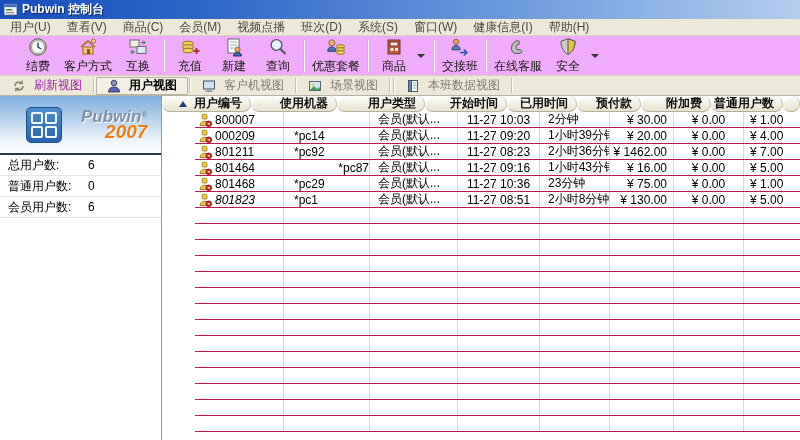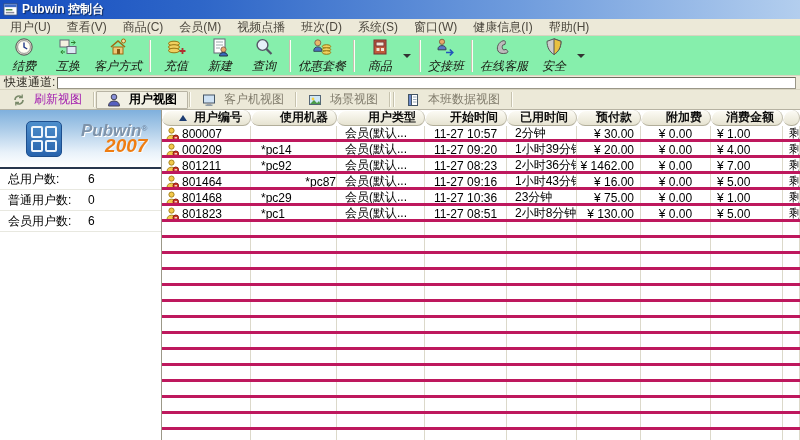--- a/index.html
+++ b/index.html
@@ -13,22 +13,22 @@
     padding-left:3px; }
   .app-ico { width:15px; height:15px; margin-right:4px; display:inline-flex; }
   .title-text { color:#fff; font-weight:bold; font-size:12px; text-shadow:1px 1px 1px rgba(0,0,0,.55); white-space:nowrap; }
 
   
   .menubar { height:17px; flex:0 0 17px; background:#ece9d8; display:flex; align-items:center;
     border-bottom:1px solid #d8d4c0; padding-left:2px; }
   .mi { padding:0 8px; color:#4c483e; white-space:nowrap; cursor:default; }
 
   
-  .toolbar { height:40px; flex:0 0 40px; background:#86efac; display:flex; align-items:center;
-    border-bottom:1px solid #d8d4c0; padding-left:2px;font-style:italic; }
+  .toolbar { height:40px; flex:0 0 40px; background:#f0abfc; display:flex; align-items:center;
+    border-bottom:1px solid #d8d4c0; padding-left:16px; }
   .tbtn { min-width:44px; height:38px; display:flex; flex-direction:column; align-items:center;
     justify-content:center; padding:1px 4px 0 4px; cursor:default; }
   .tbtn .ico { width:20px; height:20px; display:block; }
   .tlab { font-size:12px; color:#17150f; white-space:nowrap; margin-top:1px; }
   .darr { width:0; height:0; border-left:4px solid transparent; border-right:4px solid transparent;
     border-top:4px solid #333; margin:0 5px 0 1px; align-self:center; }
   .tsep { width:2px; height:32px; margin:0 3px; border-left:1px solid #c6c2ae; border-right:1px solid #fdfcf6; }
 
   
   .quickbar { height:14px; flex:0 0 14px; background:#ece9d8; display:flex; align-items:center;
@@ -72,21 +72,21 @@
   
   .grid { flex:1; overflow:hidden; background:#fff; }
   .ghead { height:16px; display:flex; overflow:hidden; }
   .hc { height:16px; background:linear-gradient(180deg,#fdfcf7 0%,#f1efe2 55%,#e6e3d1 100%);
     border-right:1px solid #c2beac; border-bottom:1px solid #b2ae9a;
     box-shadow:inset 1px 1px 0 #fff; display:flex; align-items:center; justify-content:flex-end;
     padding-right:8px; font-weight:bold; color:#0c0c0c; white-space:nowrap; overflow:hidden; flex:0 0 auto;border-radius:8px; }
   .hc.fill { flex:1 1 auto; }
   .sort-asc { width:0; height:0; border-left:4px solid transparent; border-right:4px solid transparent;
     border-bottom:6px solid #1d3d72; margin-right:7px; }
-  .row { height:16px; display:flex; border-bottom:3px solid #be185d; overflow:hidden; }
+  .row { height:16px; display:flex; border-bottom:1px solid #be185d; overflow:hidden;margin-left:33px; }
   .dc { height:15px; border-right:1px solid #dcd9ca; display:flex; align-items:center;
     white-space:nowrap; overflow:hidden; color:#000; flex:0 0 auto; }
   .dc.fill { flex:1 1 auto; }
   .dc .ico-row { width:13px; height:14px; margin:0 3px 0 4px; flex:0 0 13px; display:inline-flex; }
   .al-l6 { padding-left:6px; } .al-l8 { padding-left:8px; } .al-l10 { padding-left:10px; }
   .al-c { justify-content:center; } .al-r6 { justify-content:flex-end; padding-right:6px; }
   svg { display:block; width:100%; height:100%; }
 </style>
 </head>
 <body>
@@ -124,38 +124,38 @@
             <circle cx="10" cy="10" r="8.2" fill="#d8d4c4" stroke="#555"></circle>
             <circle cx="10" cy="10" r="6.4" fill="#fffef4" stroke="#999"></circle>
             <path d="M10 5.6V10l3.2 2" stroke="#223a8c" stroke-width="1.4" fill="none"></path>
           </svg>
         </span>
         <div class="tlab">结费</div>
       </div>
       <div class="tbtn">
         <span class="ico">
           <svg viewBox="0 0 20 20">
+            <path d="M3 10l7-6 7 6" fill="none" stroke="#a06a10" stroke-width="1.6"></path>
+            <rect x="5" y="10" width="10" height="7" fill="#f0c878" stroke="#a06a10"></rect>
+            <rect x="9" y="12" width="3" height="5" fill="#8a5a10"></rect>
+            <circle cx="15.5" cy="4" r="2" fill="#f8e0a0" stroke="#a06a10"></circle>
+          </svg>
+        </span>
+        <div class="tlab">客户方式</div>
+      </div>
+      <div class="tbtn">
+        <span class="ico">
+          <svg viewBox="0 0 20 20">
             <rect x="2" y="3" width="9" height="7" fill="#f4f0e0" stroke="#667"></rect>
             <rect x="9" y="9.5" width="9" height="7" fill="#dce8f4" stroke="#667"></rect>
             <path d="M13 5.5h4M15.2 3.5l2 2-2 2" stroke="#2a7a2a" fill="none"></path>
             <path d="M7 15H3M4.8 13l-2 2 2 2" stroke="#2a7a2a" fill="none"></path>
           </svg>
         </span>
         <div class="tlab">互换</div>
-      </div>
-      <div class="tbtn">
-        <span class="ico">
-          <svg viewBox="0 0 20 20">
-            <path d="M3 10l7-6 7 6" fill="none" stroke="#a06a10" stroke-width="1.6"></path>
-            <rect x="5" y="10" width="10" height="7" fill="#f0c878" stroke="#a06a10"></rect>
-            <rect x="9" y="12" width="3" height="5" fill="#8a5a10"></rect>
-            <circle cx="15.5" cy="4" r="2" fill="#f8e0a0" stroke="#a06a10"></circle>
-          </svg>
-        </span>
-        <div class="tlab">客户方式</div>
       </div>
       <span class="tsep"></span>
       <div class="tbtn">
         <span class="ico">
           <svg viewBox="0 0 20 20">
             <ellipse cx="8" cy="6.5" rx="5.5" ry="2.3" fill="#f0d060" stroke="#967410"></ellipse>
             <ellipse cx="8" cy="10" rx="5.5" ry="2.3" fill="#f0d060" stroke="#967410"></ellipse>
             <ellipse cx="8" cy="13.5" rx="5.5" ry="2.3" fill="#f0d060" stroke="#967410"></ellipse>
             <path d="M13.5 14h6M16.5 11v6" stroke="#b03030" stroke-width="1.8" fill="none"></path>
           </svg>
@@ -233,24 +233,20 @@
           <svg viewBox="0 0 20 20">
             <path d="M10 1.8l7 2.5c0 6-2.5 10.6-7 13.2-4.5-2.6-7-7.2-7-13.2z" fill="#cccccc" stroke="#555"></path>
             <path d="M10 1.8l7 2.5c0 6-2.5 10.6-7 13.2z" fill="#e8c040" stroke="#555"></path>
           </svg>
         </span>
         <div class="tlab">安全</div>
       </div>
       <span class="darr"></span>
     </div>
 
-  <div class="quickbar">
-    <span class="ql">快速通道:</span>
-    <input class="qi" value="" style="">
-  </div>
 
   <div class="viewbar" id="viewbar">
       <div class="vtab first">
         <span class="ico">
           <svg viewBox="0 0 14 14">
             <path d="M3 7a4 4 0 017-2.6" fill="none" stroke="#7a8a6a" stroke-width="1.6"></path>
             <path d="M10.2 1.4v3.2H7" fill="none" stroke="#7a8a6a" stroke-width="1.3"></path>
             <path d="M11 7a4 4 0 01-7 2.6" fill="none" stroke="#7a8a6a" stroke-width="1.6"></path>
             <path d="M3.8 12.6V9.4H7" fill="none" stroke="#7a8a6a" stroke-width="1.3"></path>
           </svg>
@@ -353,21 +349,21 @@
           <div class="hc" style="width: 70px;">
             <span>已用时间</span>
           </div>
           <div class="hc" style="width: 64px;">
             <span>预付款</span>
           </div>
           <div class="hc" style="width: 70px;">
             <span>附加费</span>
           </div>
           <div class="hc" style="width: 72px;">
-            <span>消费金额</span>
+            <span>普通用户数</span>
           </div>
           <div class="hc fill" style="width: 40px;">
             <span></span>
           </div>
         </div>
       <div id="gbody">
           <div class="row">
             <div class="dc " style="width: 89px;">
               <span class="ico-row">
                 <svg viewBox="0 0 13 14">
@@ -379,21 +375,21 @@
               </span>
               <span>800007</span>
             </div>
             <div class="dc al-l10" style="width: 86px;">
               <span></span>
             </div>
             <div class="dc al-l8" style="width: 88px;">
               <span>会员(默认...</span>
             </div>
             <div class="dc al-c" style="width: 82px;">
-              <span>11-27 10:57</span>
+              <span>11-27 10:03</span>
             </div>
             <div class="dc al-l8" style="width: 70px;">
               <span>2分钟</span>
             </div>
             <div class="dc al-r6" style="width: 64px;">
               <span>¥ 30.00</span>
             </div>
             <div class="dc al-c" style="width: 70px;">
               <span>¥ 0.00</span>
             </div>
@@ -546,21 +542,21 @@
               <span>¥ 0.00</span>
             </div>
             <div class="dc al-l6" style="width: 72px;">
               <span>¥ 1.00</span>
             </div>
             <div class="dc al-l6 fill" style="width: 40px;">
               <span>剩</span>
             </div>
           </div>
           <div class="row">
-            <div class="dc " style="width: 89px;">
+            <div class="dc " style="width: 89px; font-style: italic;">
               <span class="ico-row">
                 <svg viewBox="0 0 13 14">
                   <circle cx="5.5" cy="3.6" r="2.6" fill="#f2c84b" stroke="#a8831a"></circle>
                   <path d="M1 12.6c0-3 2-4.4 4.5-4.4s4.5 1.4 4.5 4.4z" fill="#f2c84b" stroke="#a8831a"></path>
                   <circle cx="9.8" cy="10.8" r="2.8" fill="#d03828" stroke="#8a1a10"></circle>
                   <path d="M8.6 10.8h2.4" stroke="#fff" stroke-width="1.1"></path>
                 </svg>
               </span>
               <span>801823</span>
             </div>

